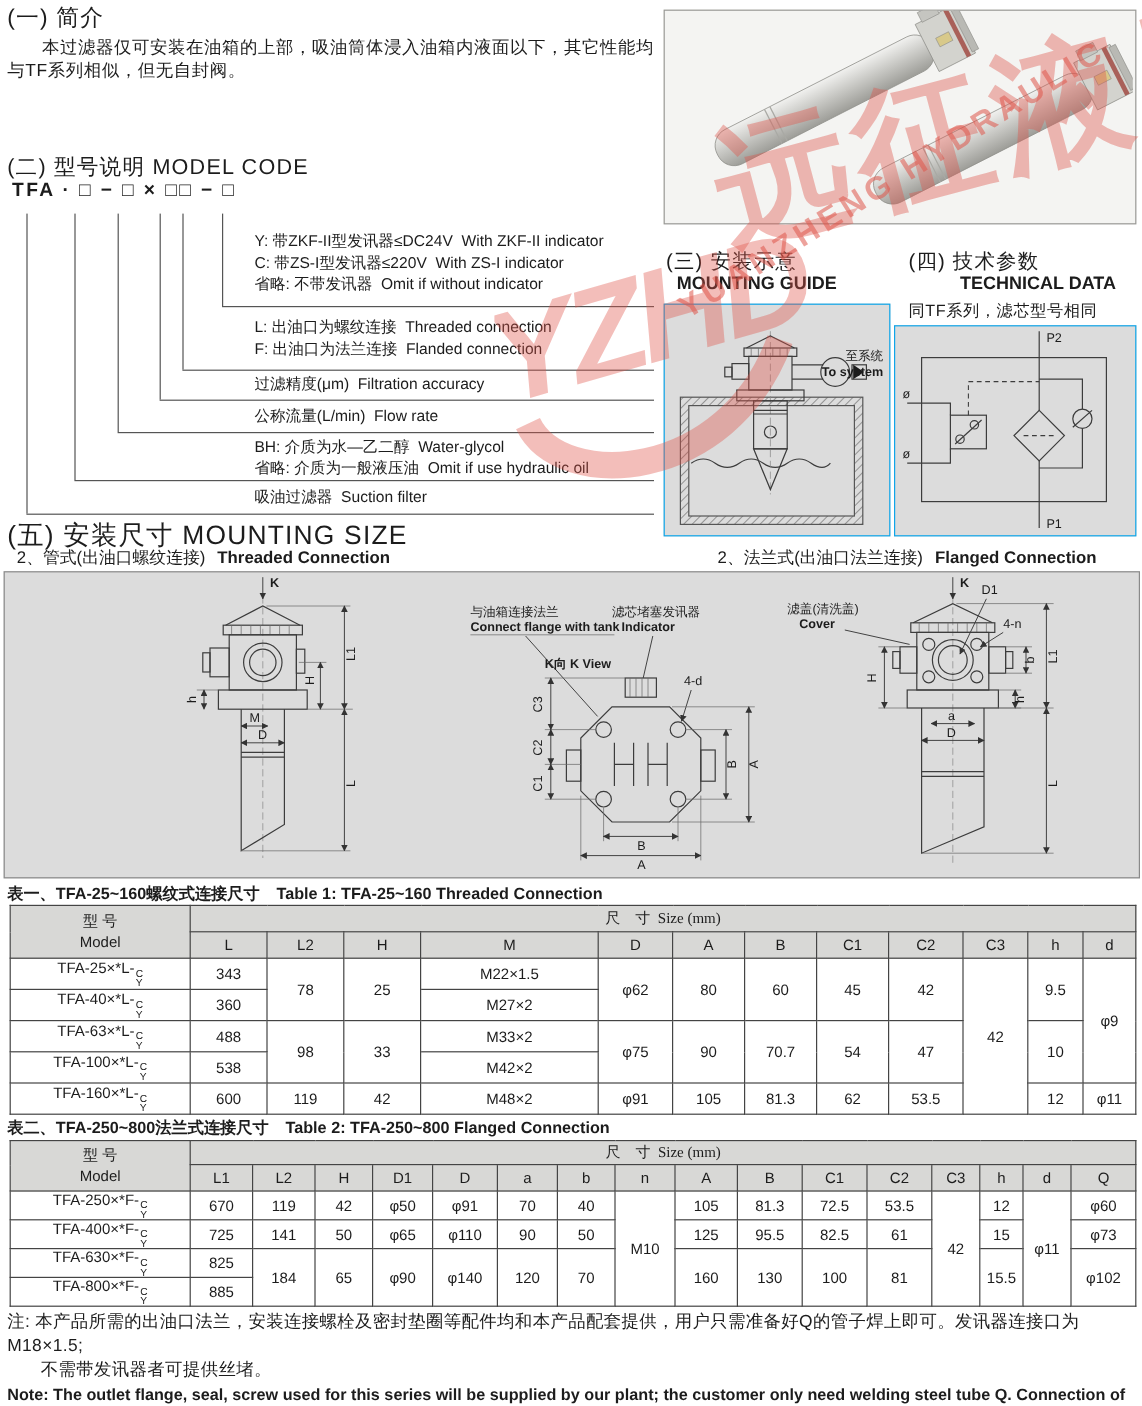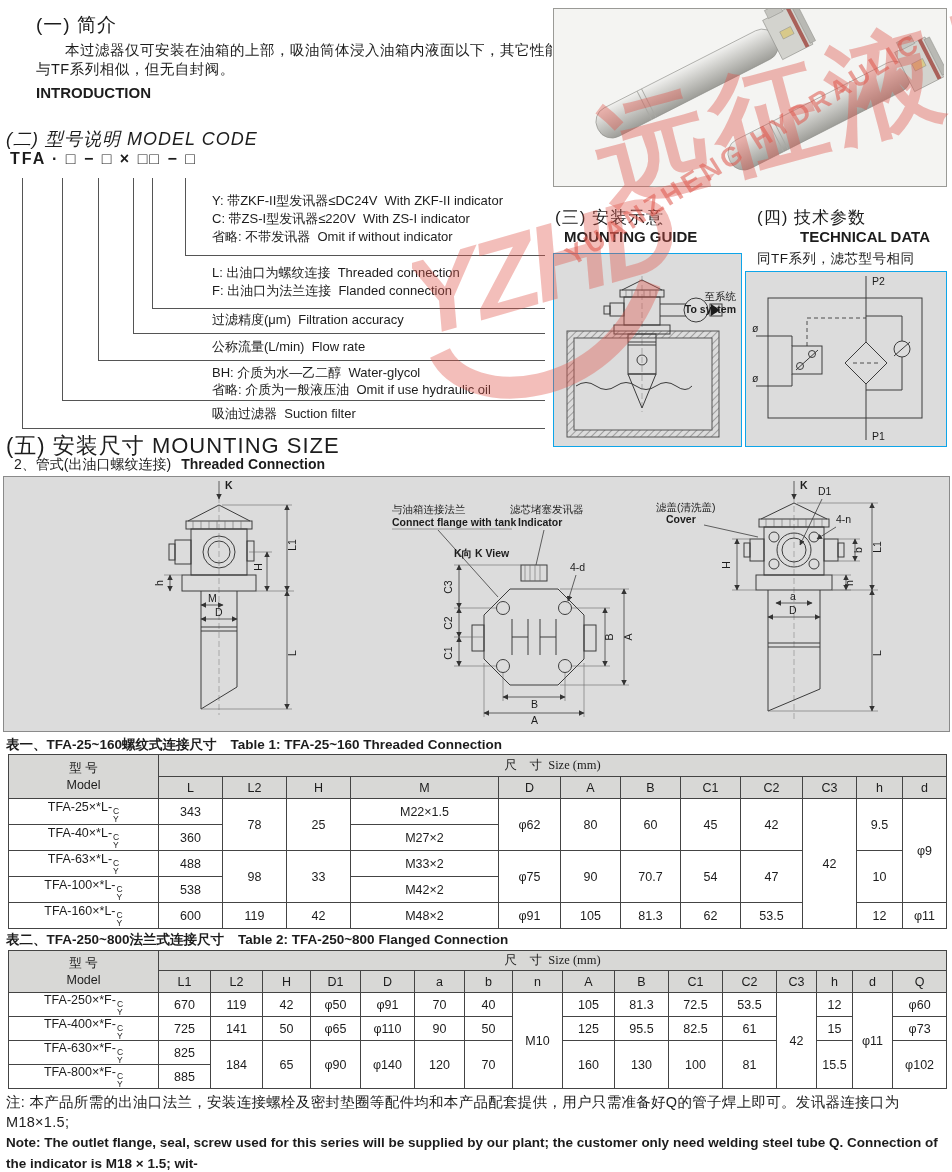--- a/index.html
+++ b/index.html
@@ -1,29 +1,29 @@
 <!DOCTYPE html>
 <html><head>
 <meta charset="utf-8">
 <style>
   html,body{margin:0;padding:0;background:#fff;}
   #page{position:relative;width:952px;height:1172px;background:#fff;overflow:hidden;
         font-family:"Liberation Sans","DejaVu Sans",sans-serif;color:#1c1c1c;}
   .abs{position:absolute;}
   .pre{white-space:pre;font-family:Liberation Serif, serif;}
   
-  #sec-intro{left:6px;top:12px;width:540px;margin-left:30px;}
+  #sec-intro{left:6px;top:2px;width:540px;}
   .h-cn{font-size:19px;font-weight:400;letter-spacing:1px;}
   #sec-intro .para-cn{font-size:14.5px;line-height:1.3;text-indent:2em;margin-top:3px;letter-spacing:.5px;}
   #sec-intro .h-en{font-size:15px;font-weight:700;margin-top:5px;}
   #sec-intro .para-en{font-size:13.5px;font-weight:500;line-height:1.35;text-indent:1.6em;margin-top:2px;}
   
   #photo-box{left:553px;top:8px;width:392px;height:177px;border:1px solid #9a9a96;background:#f4f4f2;}
   
-  #mc-heading{left:6px;top:127px;font-size:18px;letter-spacing:1px;font-style:italic;}
+  #mc-heading{left:6px;top:127px;font-size:18px;letter-spacing:1px;}
   #mc-formula{left:10px;top:150px;font-size:16px;font-weight:600;letter-spacing:2px;}
   #ladder{left:0;top:178px;width:548px;height:258px;}
   .vline{position:absolute;width:1px;background:#555;top:0;}
   .hline{position:absolute;height:1px;background:#555;}
   .bl{position:absolute;left:212px;font-size:13px;line-height:18px;white-space:pre;}
   
   .sec-h-cn{font-size:17px;letter-spacing:1px;}
   .sec-h-en{font-size:15px;font-weight:700;}
   #tf-note{font-size:13.5px;letter-spacing:.5px;}
   .gbox{border:1px solid #0ea5e9;background:#dcdcdc;}
@@ -64,21 +64,20 @@
   #wm-logo{left:412px;top:148px;}
 </style>
 </head>
 <body>
 
 <div id="page">
 
   <div id="sec-intro" class="abs">
     <div class="h-cn">(一) 简介</div>
     <div class="para-cn">本过滤器仅可安装在油箱的上部，吸油筒体浸入油箱内液面以下，其它性能均与TF系列相似，但无自封阀。</div>
-    <div class="h-en">INTRODUCTION</div>
   </div>
 
   <div id="photo-box" class="abs">
     <svg width="390" height="175" viewBox="0 0 390 175">
       <defs>
         <linearGradient id="cyl" x1="0" y1="0" x2="0" y2="1">
           <stop offset="0" stop-color="#f1f1ef"></stop>
             <stop offset=".5" stop-color="#c7c7c3"></stop>
             <stop offset="1" stop-color="#9d9d98"></stop>
         </linearGradient>
@@ -200,20 +199,23 @@
       <path class="ln" d="M10,64 H46 V74 M10,114 H46 V102"></path>
       <text class="svgt" x="6" y="60">ø</text>
       <text class="svgt" x="6" y="110">ø</text>
     </svg>
   </div>
 
   <div id="ms-heading" class="abs">(五) 安装尺寸 MOUNTING SIZE</div>
 
   <div class="abs sub-h" style="left:14px;top:456px">
     <span>2、管式(出油口螺纹连接)</span><span class="en">Threaded Connection</span>
+  </div>
+  <div class="abs sub-h" style="left:598px;top:456px">
+    <span>2、法兰式(出油口法兰连接)</span><span class="en">Flanged Connection</span>
   </div>
 
   <div id="panel" class="abs">
     <svg width="943" height="252" viewBox="0 0 943 252">
       <defs>
         <marker id="ar" viewBox="0 0 10 10" refX="9" refY="5" markerWidth="7" markerHeight="7" orient="auto-start-reverse">
           <path d="M0,0 L10,5 L0,10 z" fill="#333"></path>
         </marker>
       </defs>
 
@@ -589,20 +591,21 @@
               <span>C</span>
               <span>Y</span>
             </span></td>
         <td>885</td>
       </tr>
     </tbody>
   </table>
 
   <div id="note" class="abs">
     <div class="cn">注: 本产品所需的出油口法兰，安装连接螺栓及密封垫圈等配件均和本产品配套提供，用户只需准备好Q的管子焊上即可。发讯器连接口为M18×1.5;</div>
+    <div class="cn cn2">不需带发讯器者可提供丝堵。</div>
     <div class="en">Note: The outlet flange, seal, screw used for this series will be supplied by our plant; the customer only need welding steel tube Q. Connection of the indicator is M18 × 1.5; wit-</div>
 
   </div>
 
   <div id="wm-cn" class="wm">远征液压</div>
   <div id="wm-en" class="wm">YUANZHENG HYDRAULIC</div>
   <svg id="wm-logo" class="wm" width="260" height="290" viewBox="0 0 260 290">
     <path d="M28,205 C55,262 195,255 238,135" stroke="rgba(223,85,74,.38)" stroke-width="22" fill="none"></path>
     <text x="8" y="190" transform="rotate(-16 8,190)" font-size="108" font-weight="700" font-style="italic" fill="rgba(223,85,74,.38)" letter-spacing="-6">YZHD</text>
   </svg>

